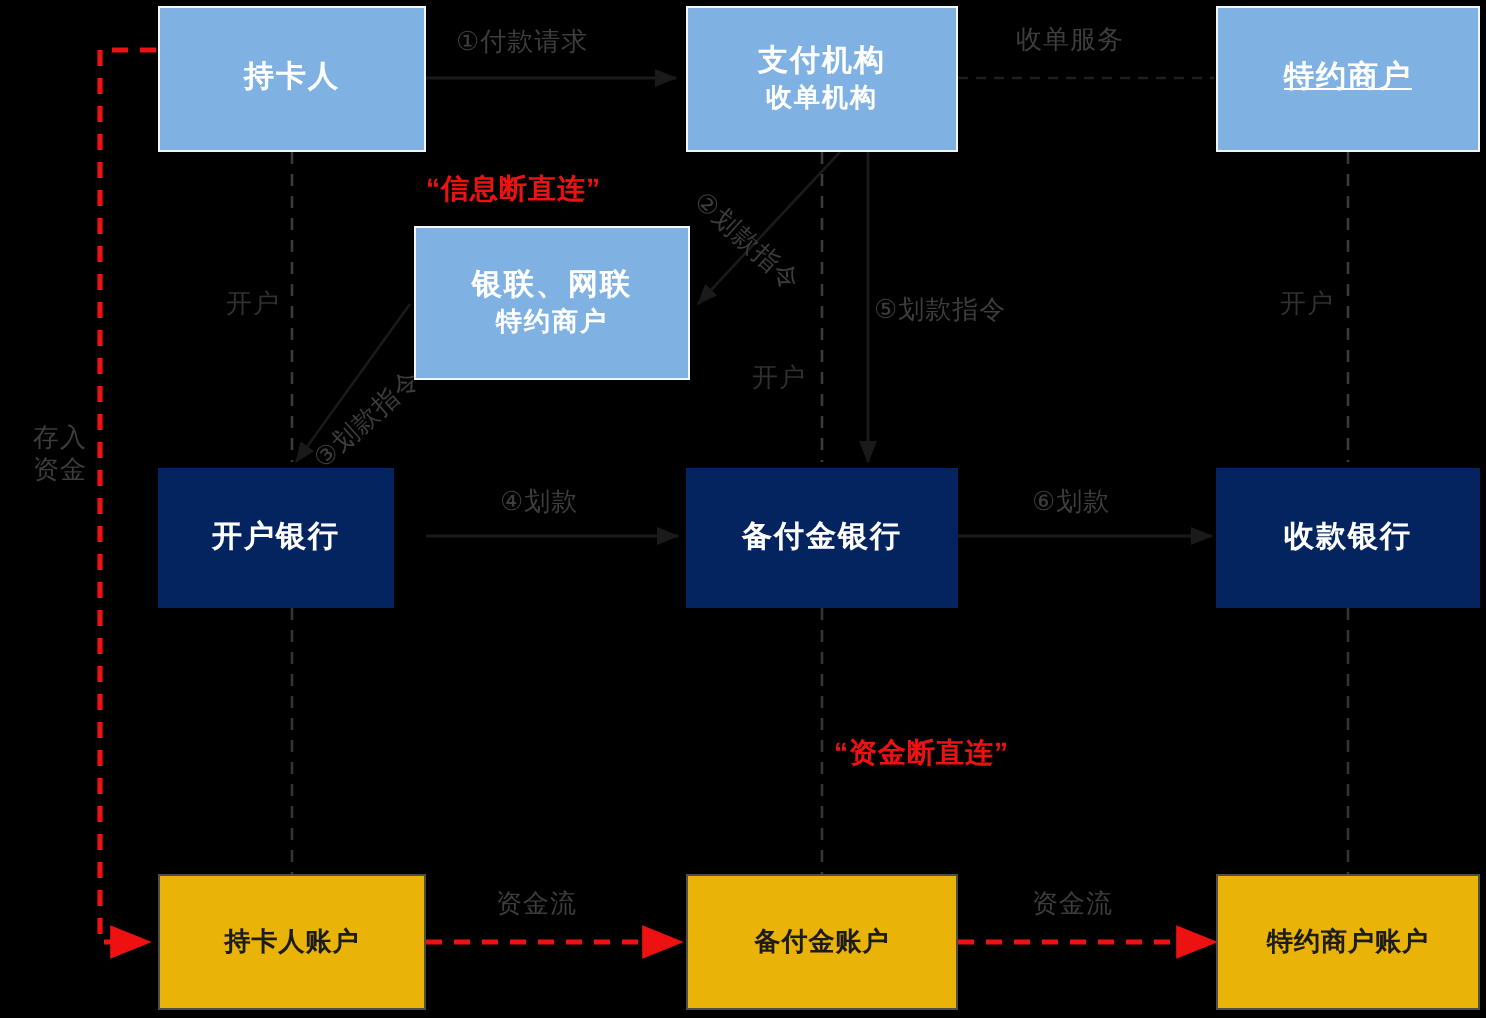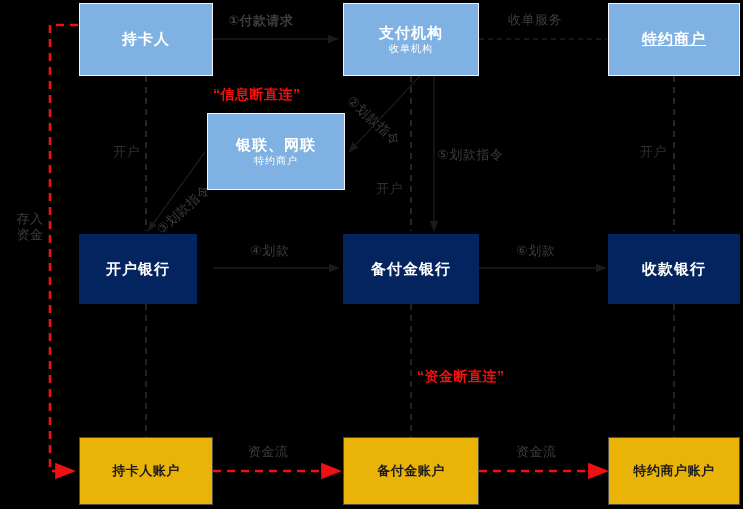--- a/index.html
+++ b/index.html
@@ -49,22 +49,22 @@
     background: #eab308;
     border: 1px solid #4e4e4e;
     color: #1a1a1a;
   }
   .ttl {
     font-size: 15px;
     font-weight: bold;
     letter-spacing: 1px;
   }
   .sub {
-    font-size: 10px;
-    font-weight: normal;
+    font-size: 13px;
+    font-weight: bold;
     letter-spacing: 1px;
   }
   .node-dark .ttl {
     font-size: 13px;
     font-weight: bold;
     letter-spacing: 0.5px;
     color: #1c1c1c;
   }
   .lbl {
     position: absolute;
@@ -173,21 +173,21 @@
   </div>
 
   <div class="node node-dark" style="left:343px; top:437px; width:136px; height:68px;">
     <div class="ttl">备付金账户</div>
   </div>
 
   <div class="node node-dark" style="left:608px; top:437px; width:132px; height:68px;">
     <div class="ttl">特约商户账户</div>
   </div>
 
-  <div class="lbl" style="left:228px; top:12px;font-weight:bold;">①付款请求</div>
+  <div class="lbl" style="left:228px; top:12px;">①付款请求</div>
 
   <div class="lbl" style="left:508px; top:11px;">收单服务</div>
 
   <div class="lbl lbl-rot2" style="left:355px; top:92px;">②划款指令</div>
 
   <div class="lbl lbl-rot3" style="left:153px; top:225px;">③划款指令</div>
 
   <div class="lbl" style="left:250px; top:242px;">④划款</div>
 
   <div class="lbl" style="left:437px; top:146px;">⑤划款指令</div>

